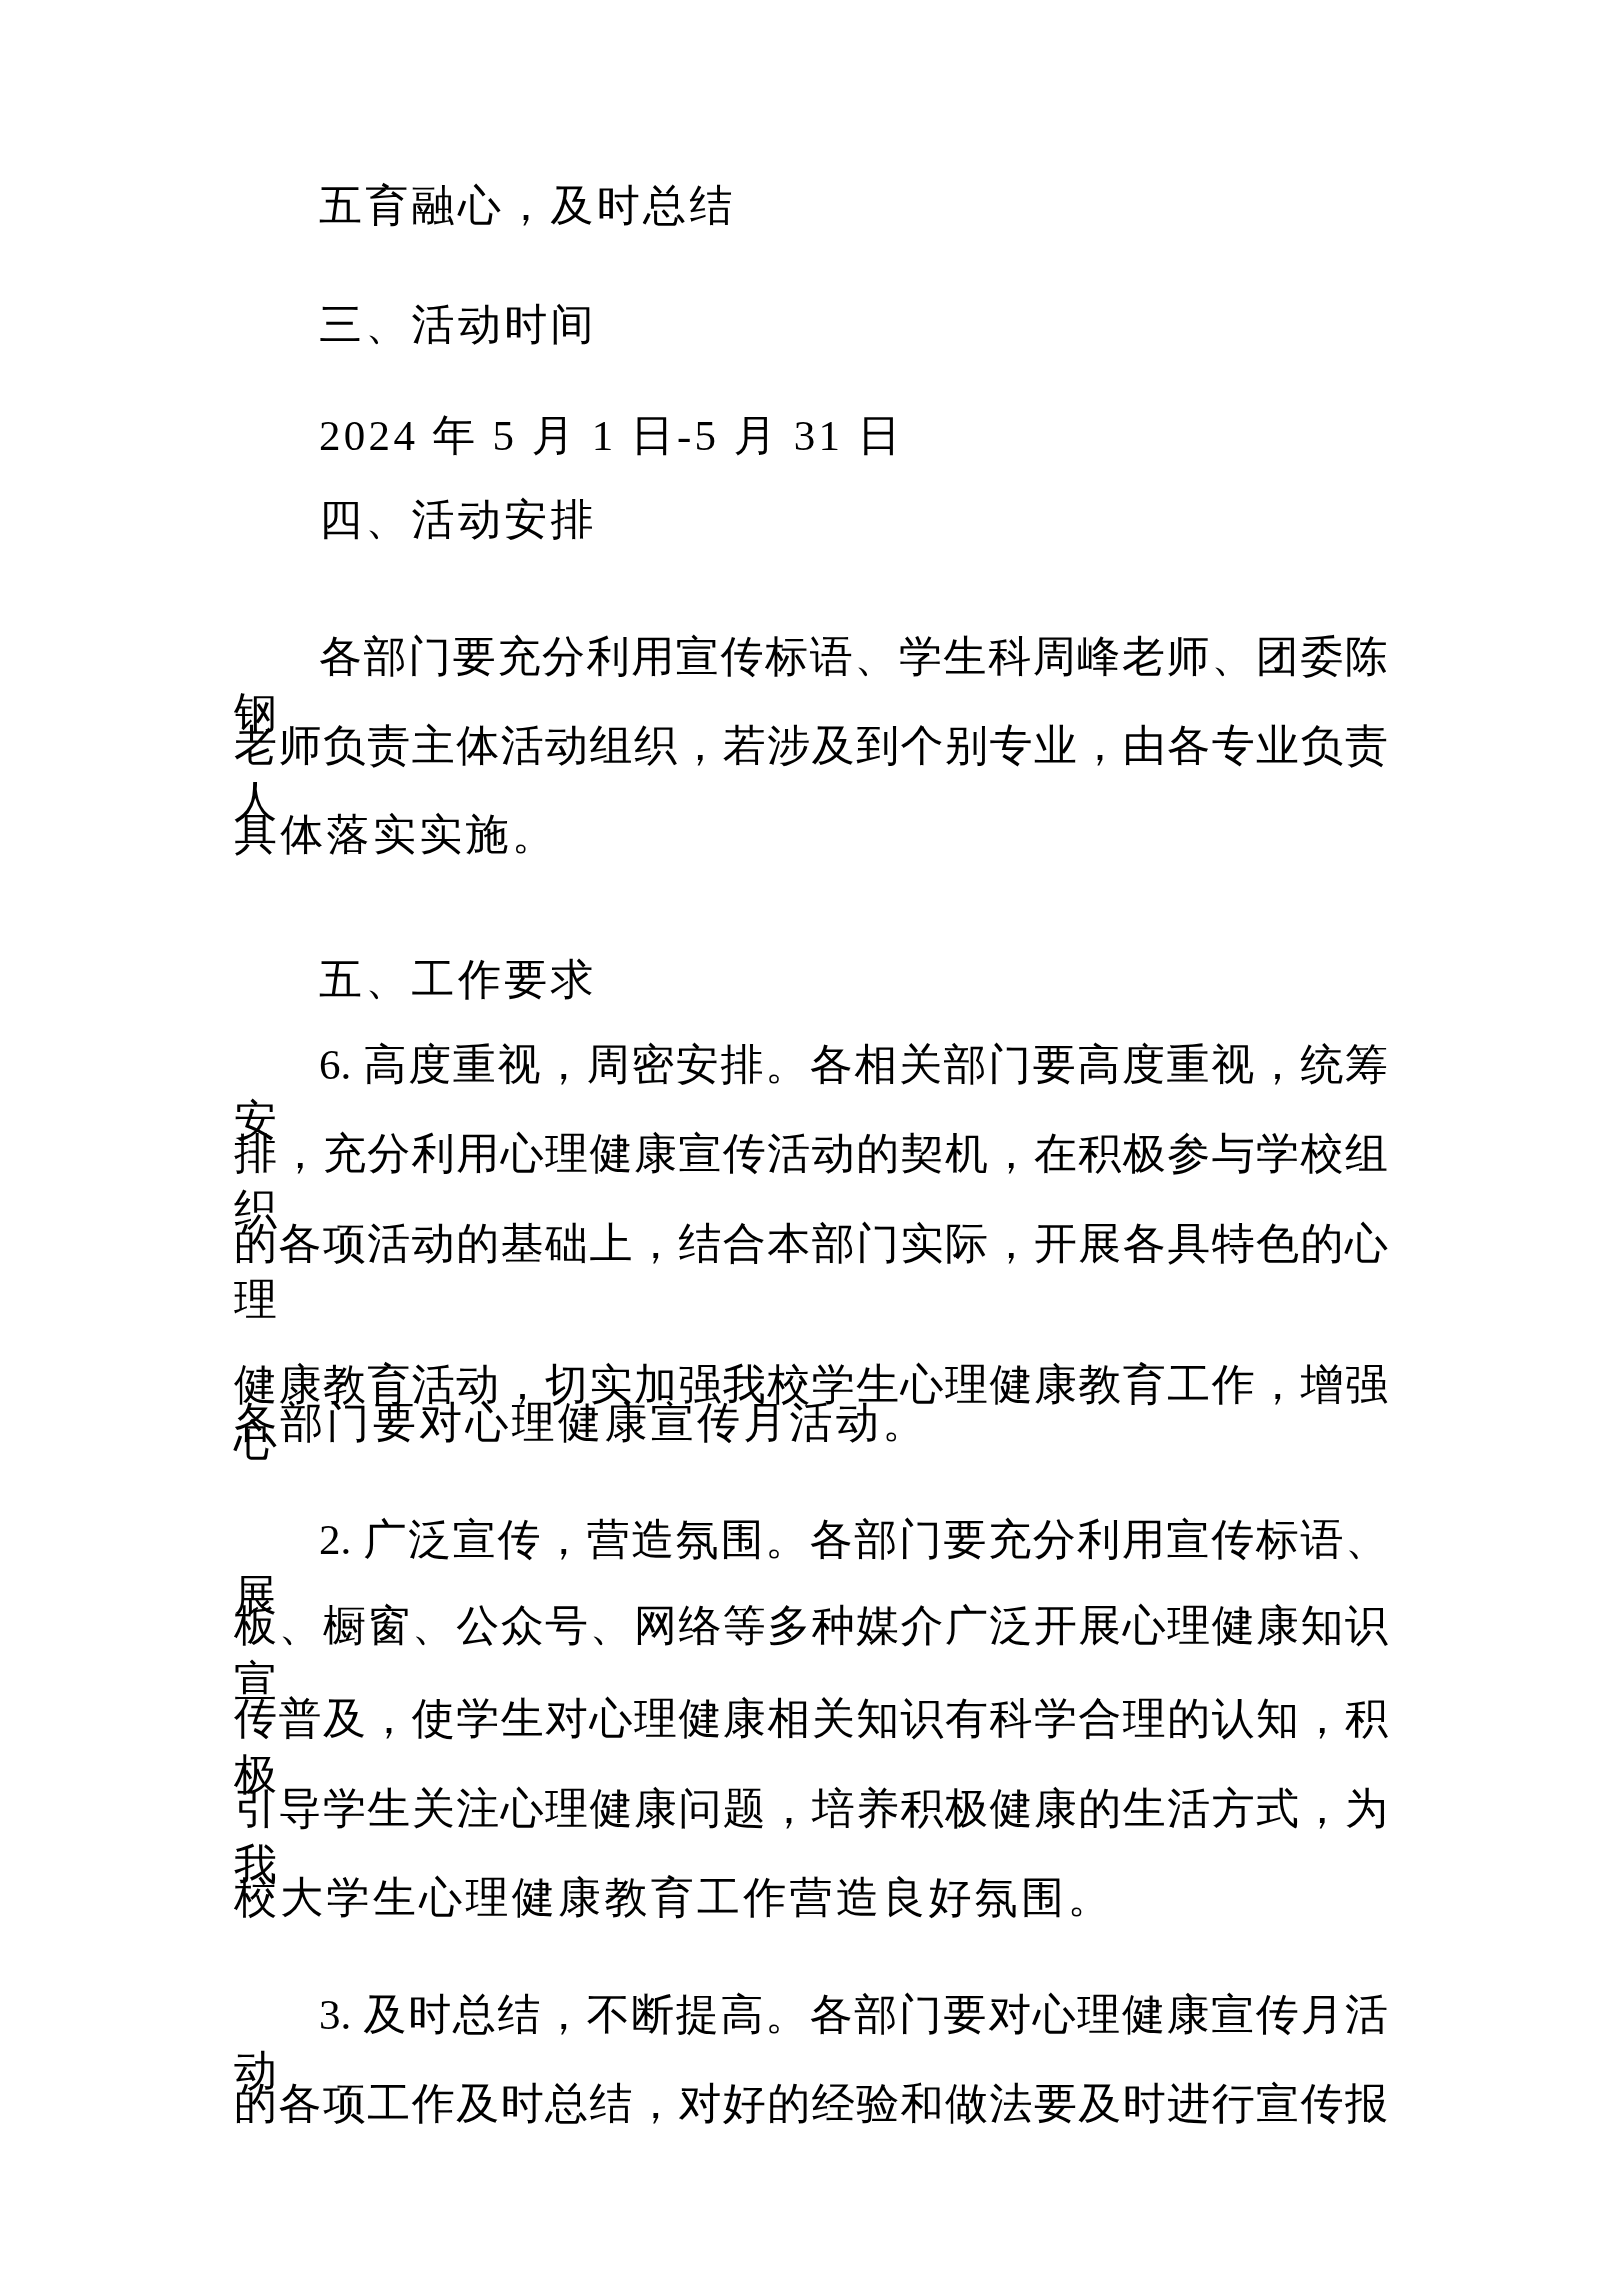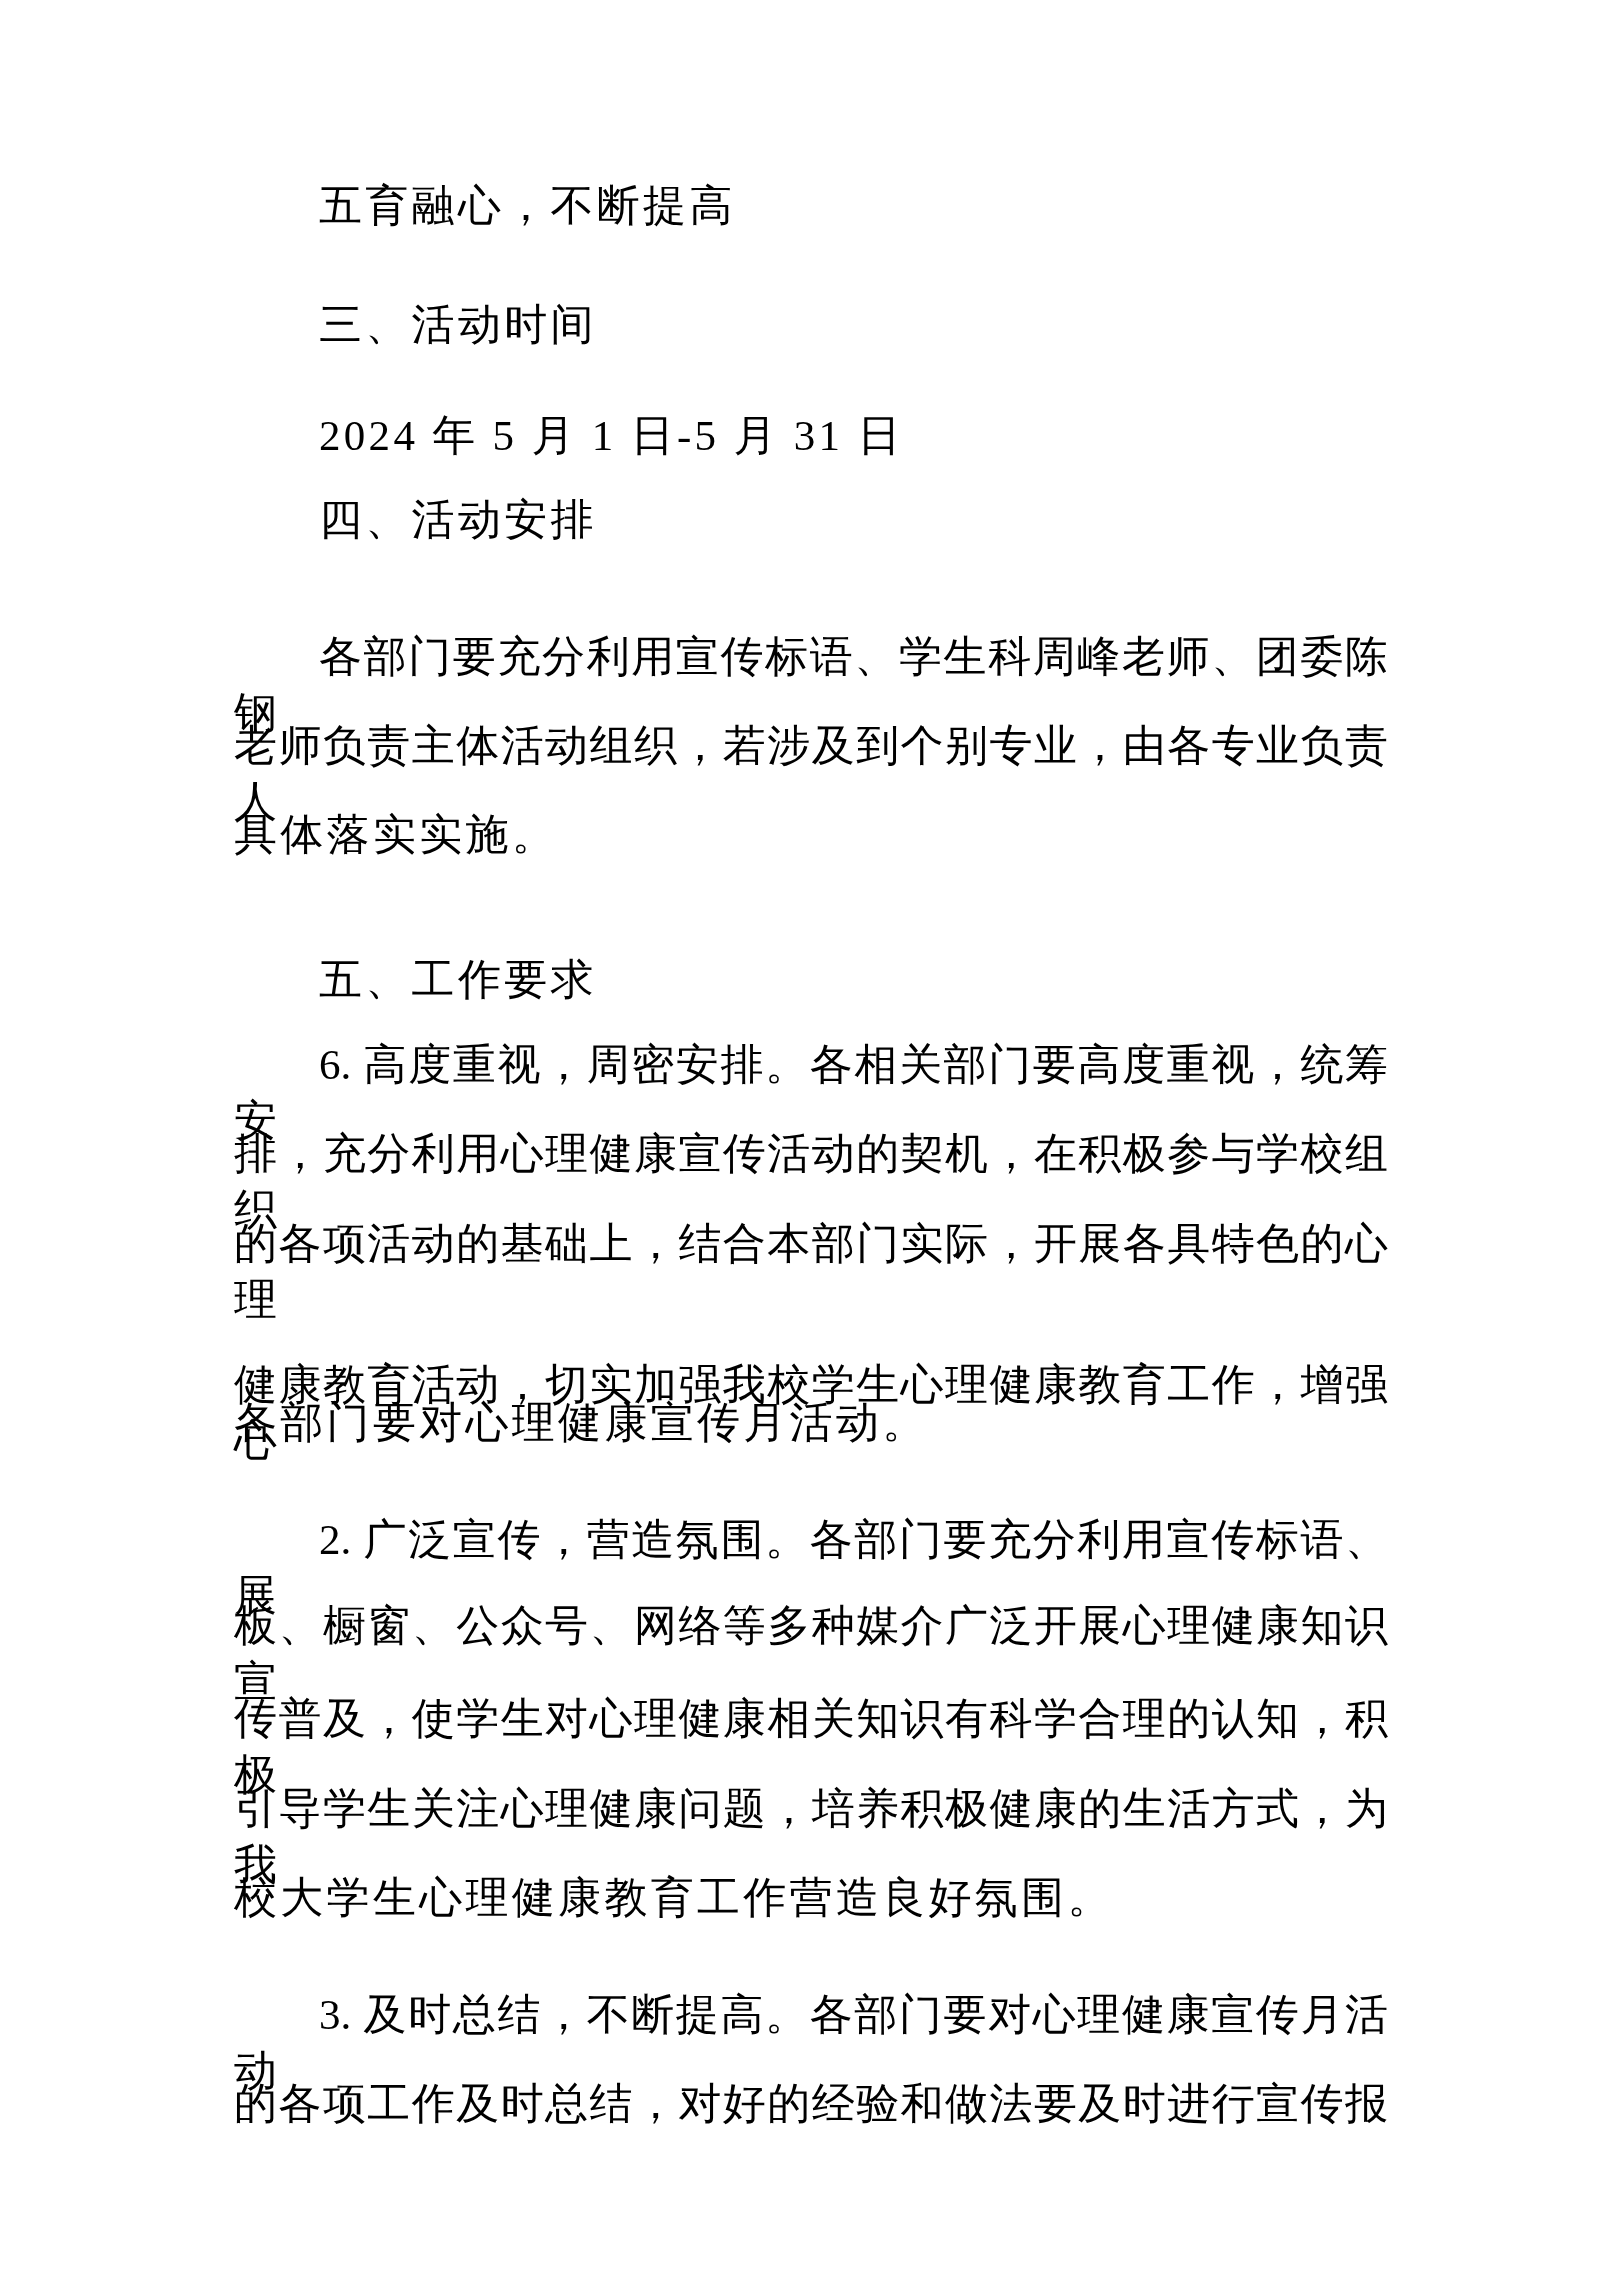--- a/index.html
+++ b/index.html
@@ -37,21 +37,21 @@
   }
   .text-line.bold {
     font-weight: normal;
   }
 </style>
 </head>
 <body>
 
 <div class="page">
   <div id="doc-lines">
-      <div class="text-line indent" style="top: 178px;">五育融心，不断提高</div>
+      <div class="text-line indent" style="top: 178px;">五育融心，及时总结</div>
       <div class="text-line bold indent" style="top: 297px;">三、活动时间</div>
       <div class="text-line indent" style="top: 408px;">2024 年 5 月 1 日-5 月 31 日</div>
       <div class="text-line bold indent" style="top: 492px;">四、活动安排</div>
       <div class="text-line indent justify" style="top: 629px;">各部门要充分利用宣传标语、学生科周峰老师、团委陈钢</div>
       <div class="text-line justify" style="top: 718px;">老师负责主体活动组织，若涉及到个别专业，由各专业负责人</div>
       <div class="text-line" style="top: 807px;">具体落实实施。</div>
       <div class="text-line bold indent" style="top: 924px; margin-top: 28px;">五、工作要求</div>
       <div class="text-line indent justify" style="top: 1037px;">6. 高度重视，周密安排。各相关部门要高度重视，统筹安</div>
       <div class="text-line justify" style="top: 1126px;">排，充分利用心理健康宣传活动的契机，在积极参与学校组织</div>
       <div class="text-line justify" style="top: 1216px;">的各项活动的基础上，结合本部门实际，开展各具特色的心理</div>

